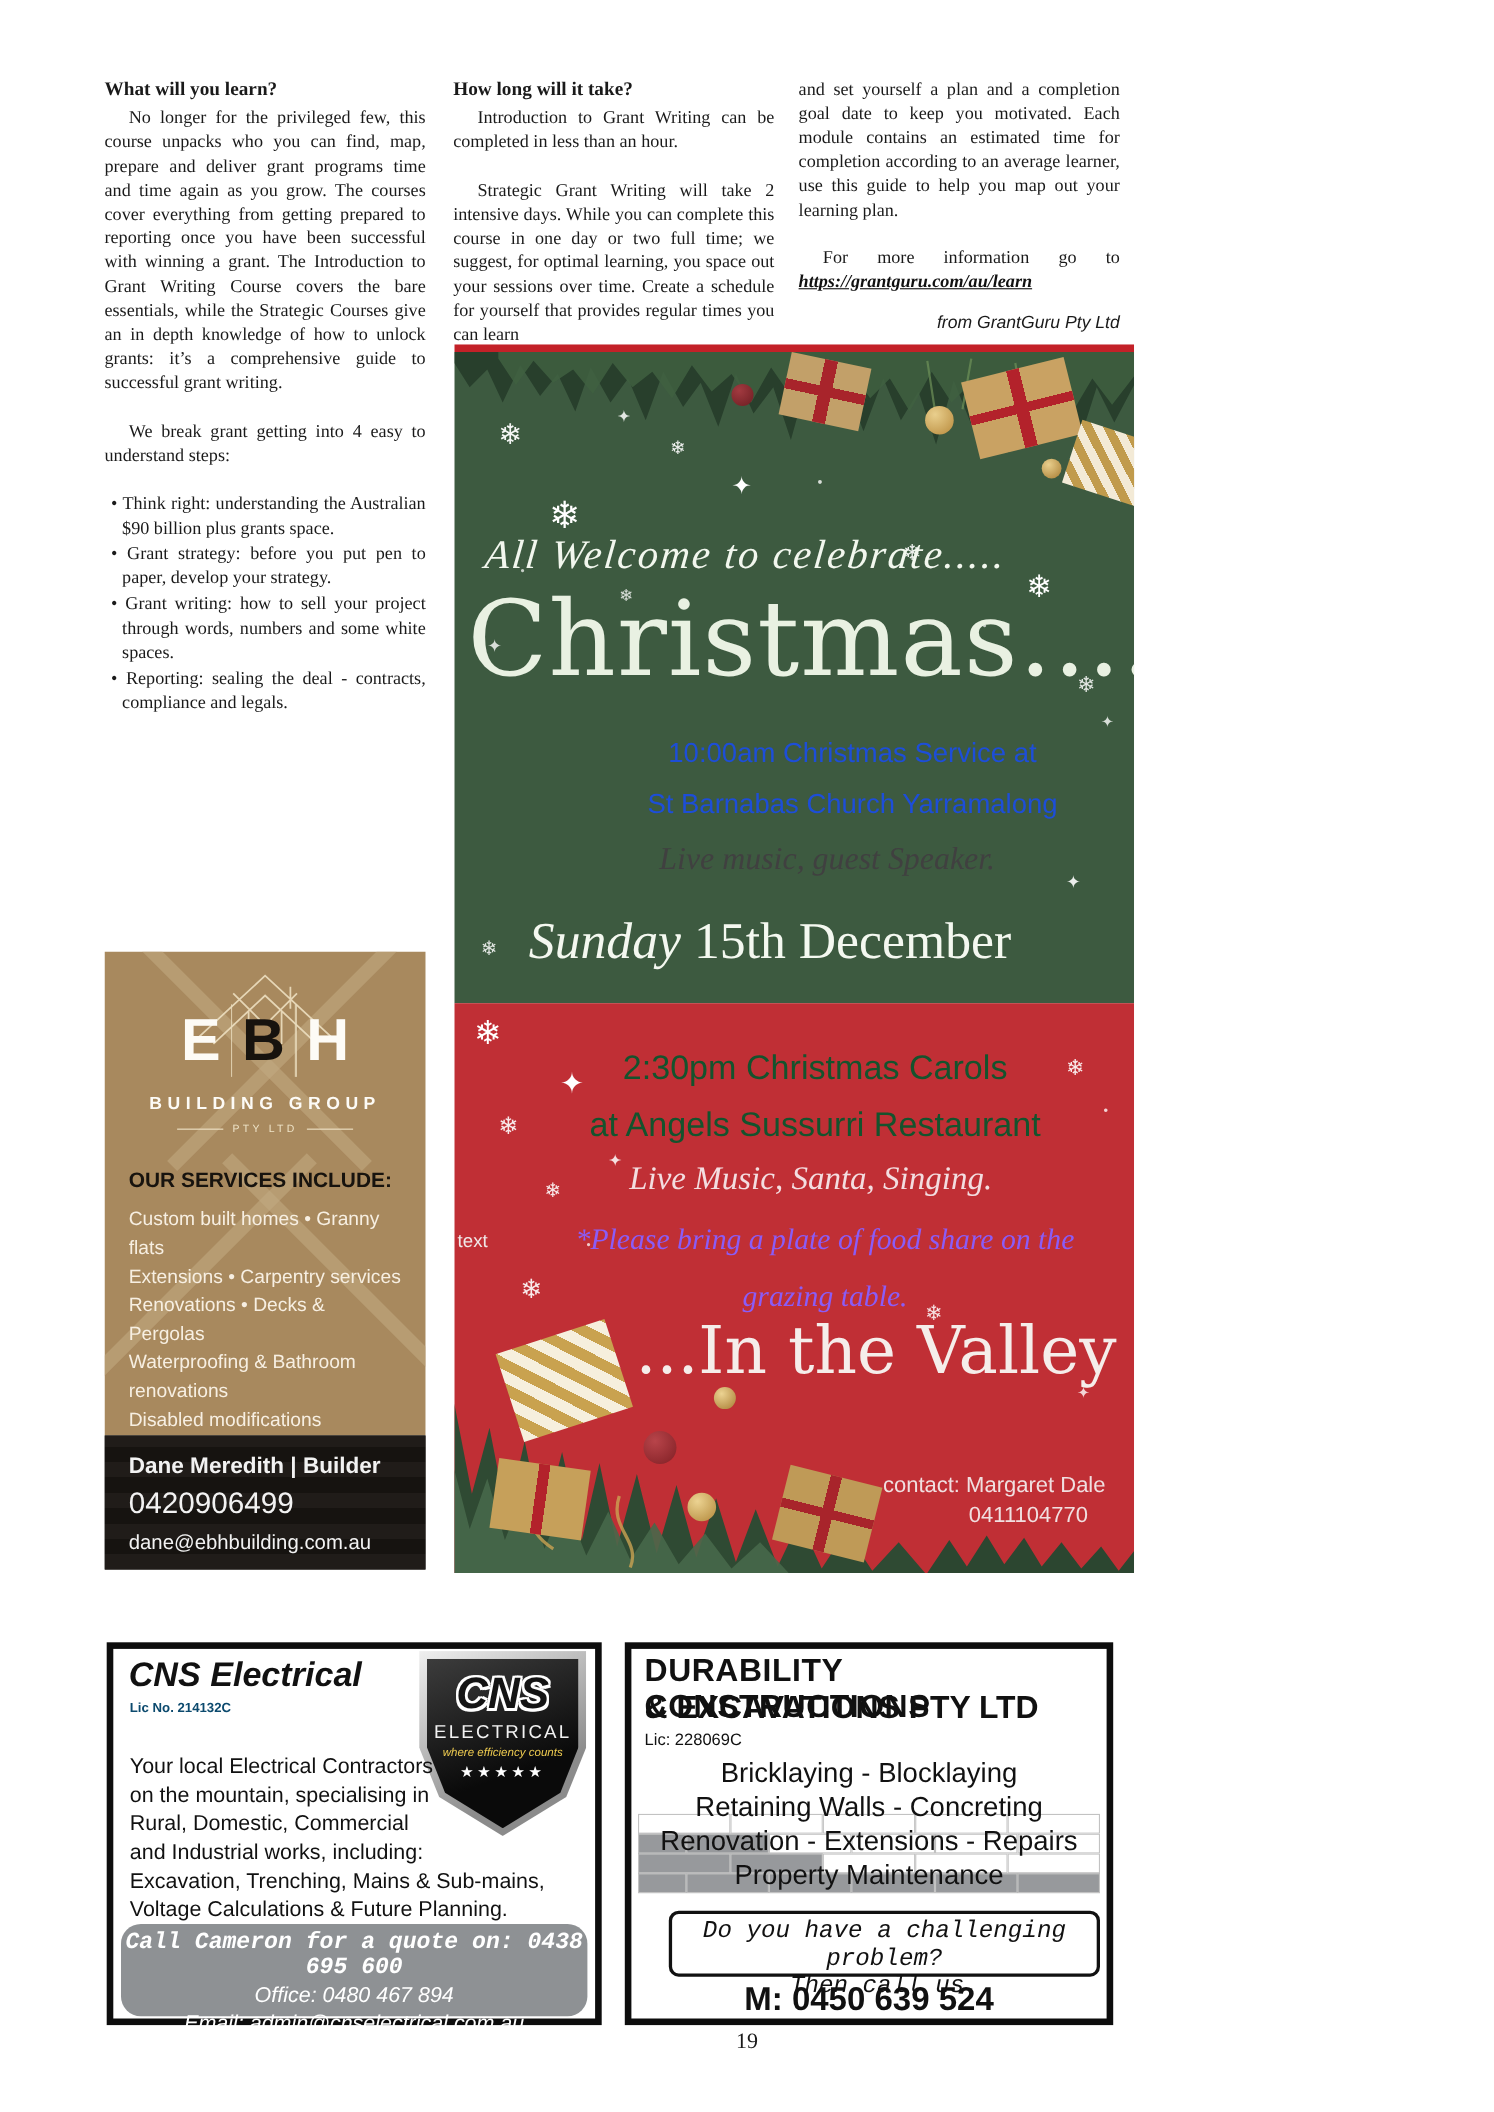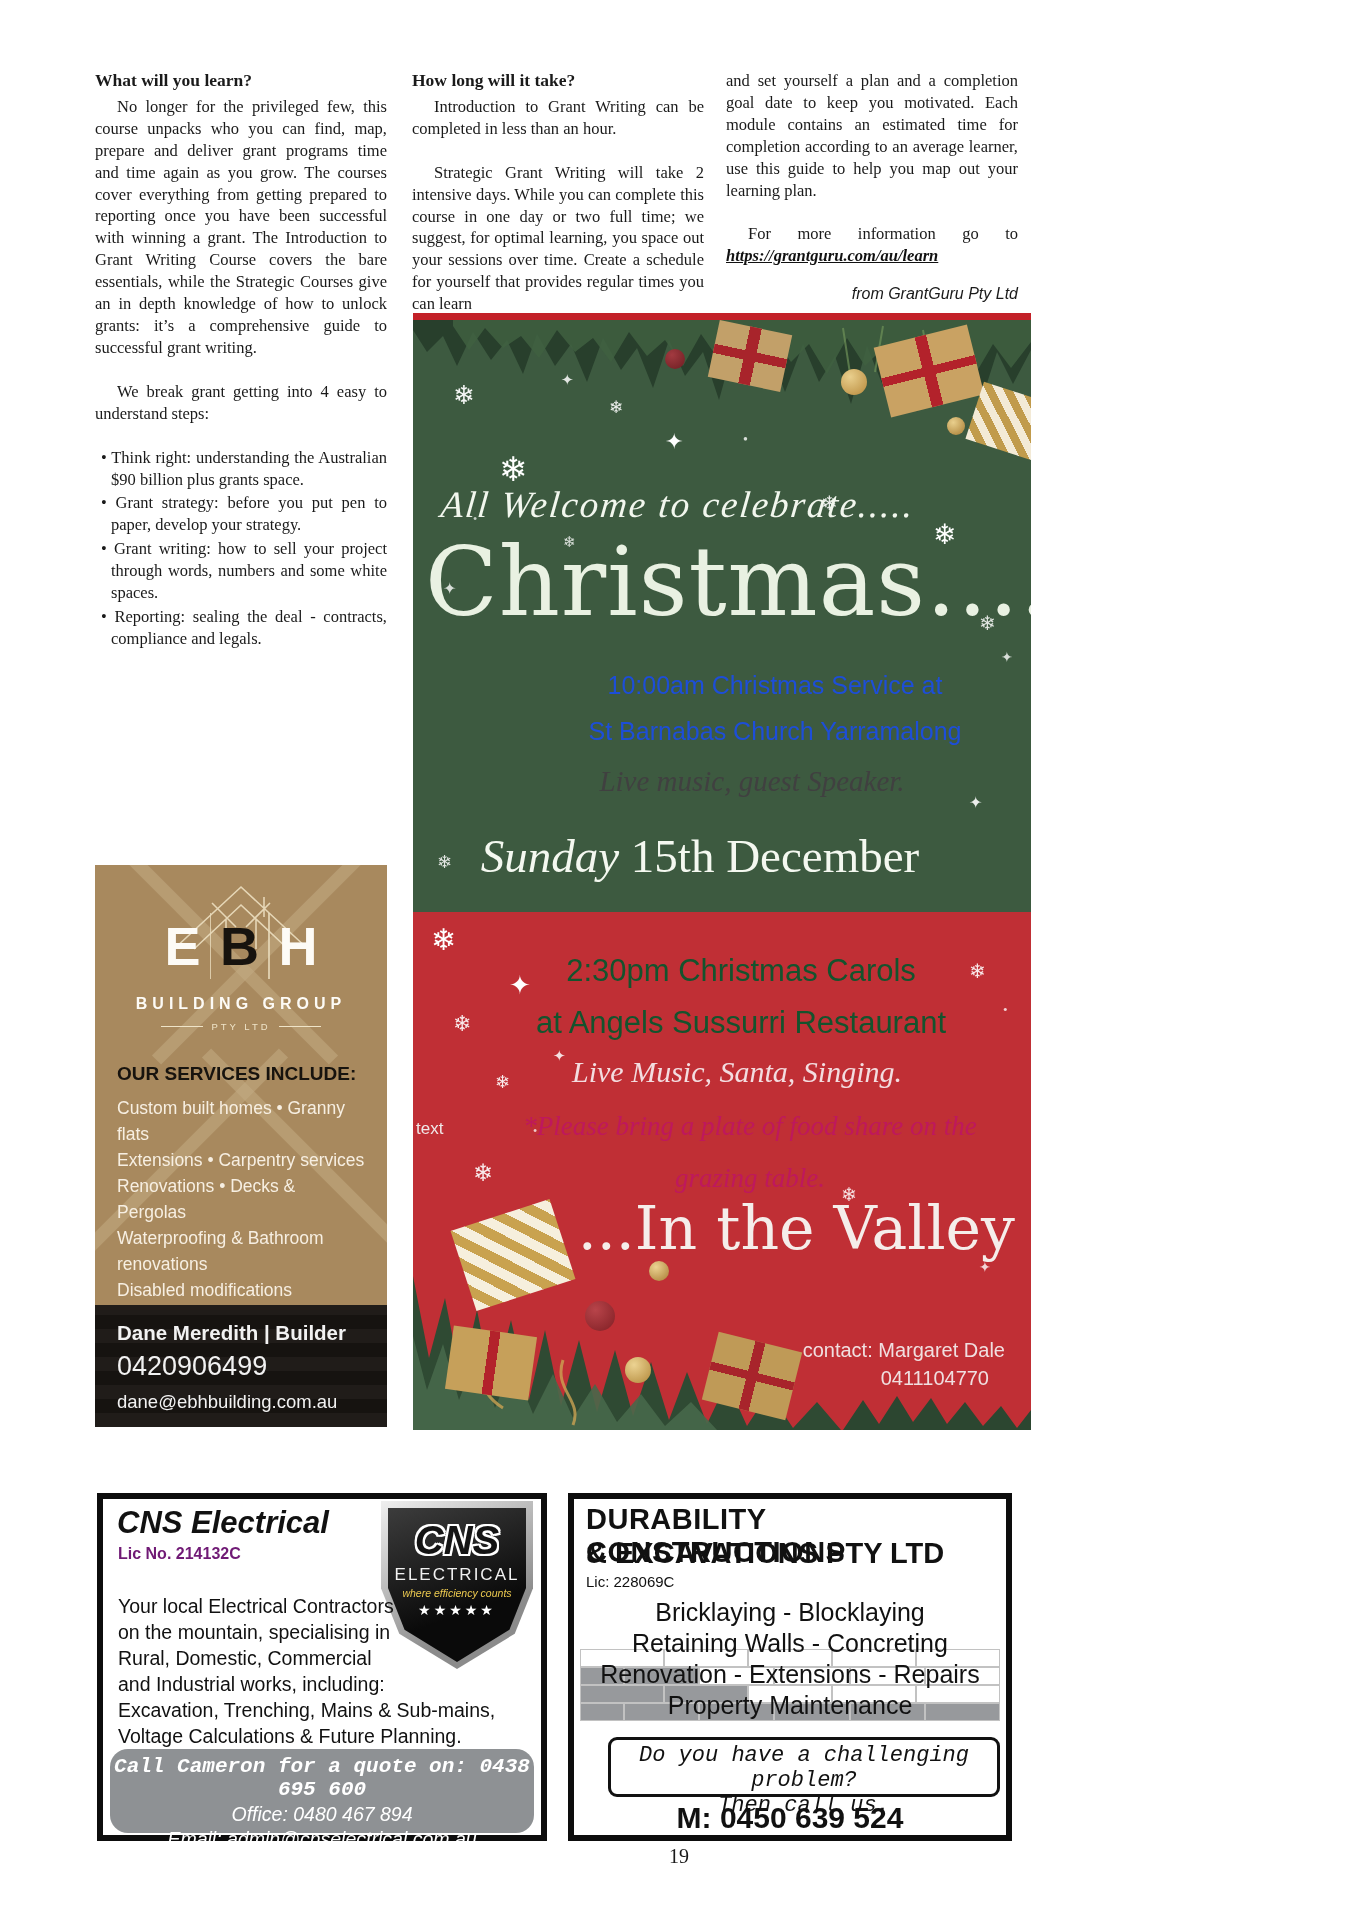--- a/index.html
+++ b/index.html
@@ -34,21 +34,21 @@
   .f-title   { top:214px; left:12px; text-align:left; font-family:"DejaVu Serif", serif;
                font-size:95px; color:#e9f1e2; letter-spacing:1px; }
   .f-svc     { font-family:"Liberation Sans", sans-serif; font-size:25px; color:#1d4ed8; padding-left:106px; }
   .f-svc1 { top:358px; } .f-svc2 { top:404px; }
   .f-live1   { top:452px; font-style:italic; font-size:29px; color:#404040; padding-left:60px; }
   .f-date    { top:516px; font-size:47px; color:#f4f8f0; padding-right:44px; }
   .f-date .it { font-style:italic; }
   .f-carols  { font-family:"Liberation Sans", sans-serif; font-size:31px; color:#14532d; padding-left:38px; }
   .f-carols1 { top:640px; } .f-carols2 { top:692px; }
   .f-live2   { top:742px; font-style:italic; font-size:30px; color:#f3dde0; padding-left:30px; }
-  .f-note    { font-style:italic; font-size:27px; color:#be185d; padding-left:56px; }
+  .f-note    { font-style:italic; font-size:27px; color:#8b5cf6; padding-left:56px; }
   .f-note1 { top:798px; } .f-note2 { top:850px; }
   .f-valley  { top:880px; font-family:"DejaVu Serif", serif; font-size:60px; color:#f5edea;
                text-align:right; padding-right:16px; }
   .f-contact { font-family:"Liberation Sans", sans-serif; font-size:20px; color:#f0dfe0; text-align:right; }
   .f-contact1 { top:1026px; padding-right:26px; } .f-contact2 { top:1054px; padding-right:42px; }
   .f-stray { position:absolute; top:806px; left:3px; font-family:"Liberation Sans", sans-serif;
              font-size:17px; color:#f0e8e8; }
 
   
   .sf, .st, .sd { position:absolute; color:#ffffff; line-height:1; }
@@ -78,21 +78,21 @@
   .ebh .blk { position:absolute; left:0; bottom:0; width:100%; height:122px; background:#1b1815;
               background-image:repeating-linear-gradient(0deg,#201c19 0 14px,#161310 14px 28px); color:#f2f2f2; }
   .ebh .blk .nm { position:absolute; top:16px; left:22px; font-size:20.5px; font-weight:bold; }
   .ebh .blk .ph { position:absolute; top:46px; left:22px; font-size:27px; }
   .ebh .blk .em { position:absolute; top:86px; left:22px; font-size:18.5px; }
 
   
   .cns { position:absolute; left:97px; top:1493px; width:450px; height:348px; border:6px solid #0d0d0d;
          background:#fff; font-family:"Liberation Sans", sans-serif; }
   .cns .name { position:absolute; top:6px; left:14px; font-size:31px; font-weight:bold; font-style:italic; color:#111; }
-  .cns .lic { position:absolute; top:46px; left:15px; font-size:16px; font-weight:bold; color:#701a75; }
+  .cns .lic { position:absolute; top:46px; left:15px; font-size:12px; font-weight:bold; color:#0c4a6e; }
   .cns .p1 { position:absolute; top:94px; left:15px; width:284px; font-size:19.5px; line-height:26px; color:#111; }
   .cns .p2 { position:absolute; top:198px; left:15px; width:424px; font-size:19.5px; line-height:26px; color:#111; }
   .cns .quote { position:absolute; left:7px; right:7px; top:250px; height:84px; background:#8e9194;
                 border-radius:18px; color:#fff; text-align:center; font-style:italic; padding-top:6px; }
   .cns .quote .q1 { font-size:21px; font-weight:bold;font-family:Liberation Mono, monospace; }
   .cns .quote .q2, .cns .quote .q3 { font-size:19.5px; margin-top:2px; }
   .shield { position:absolute; top:2px; right:8px; width:152px; height:168px;
             clip-path:polygon(0 0,100% 0,100% 52%,88% 79%,50% 100%,12% 79%,0 52%);
             background:linear-gradient(150deg,#efefef,#8b8b8b 70%); }
   .shield .inner { position:absolute; inset:7px; clip-path:polygon(0 0,100% 0,100% 52%,88% 79%,50% 100%,12% 79%,0 52%);

